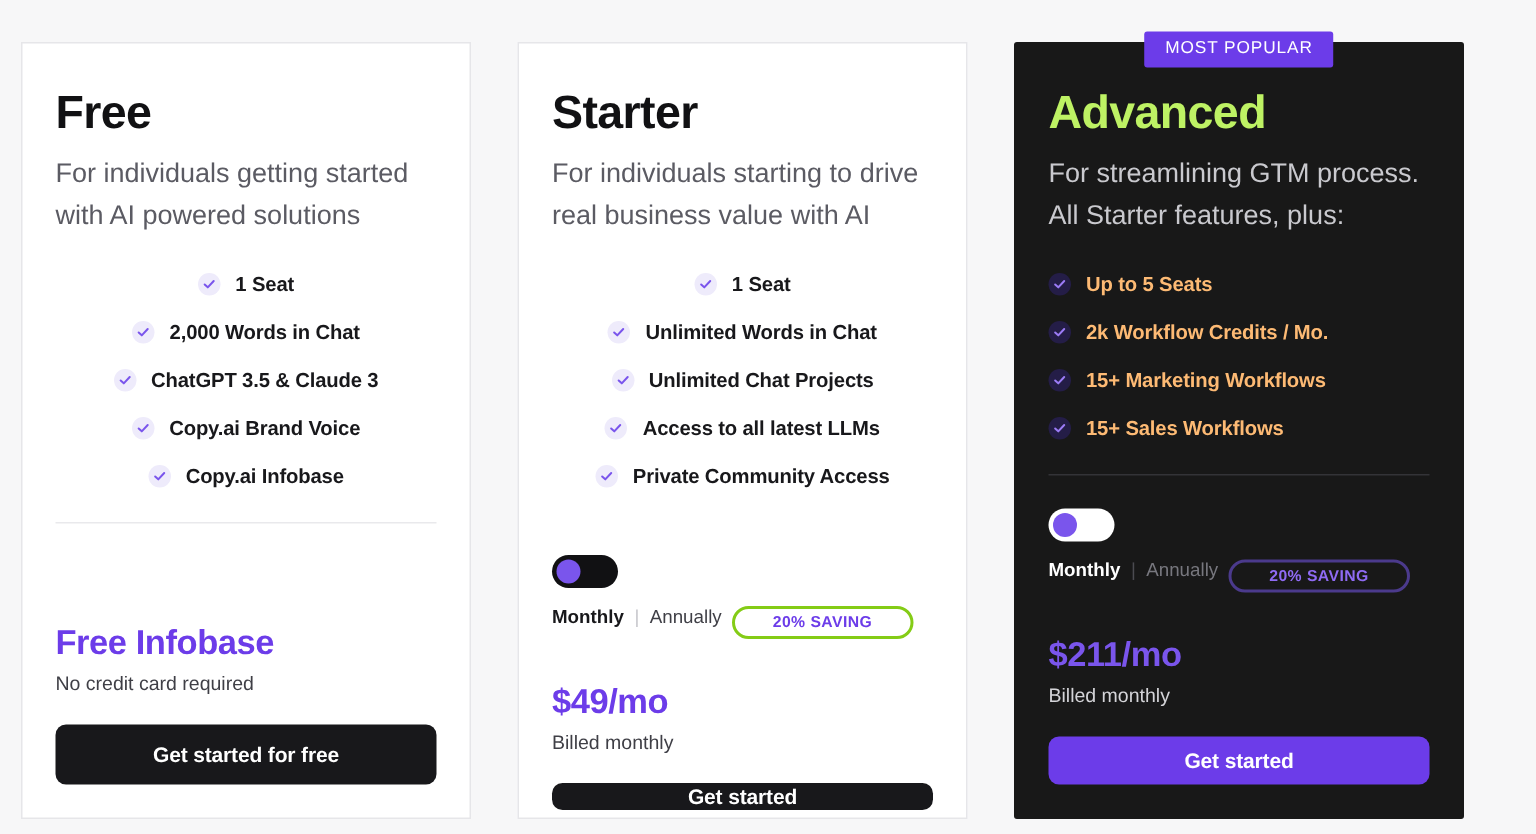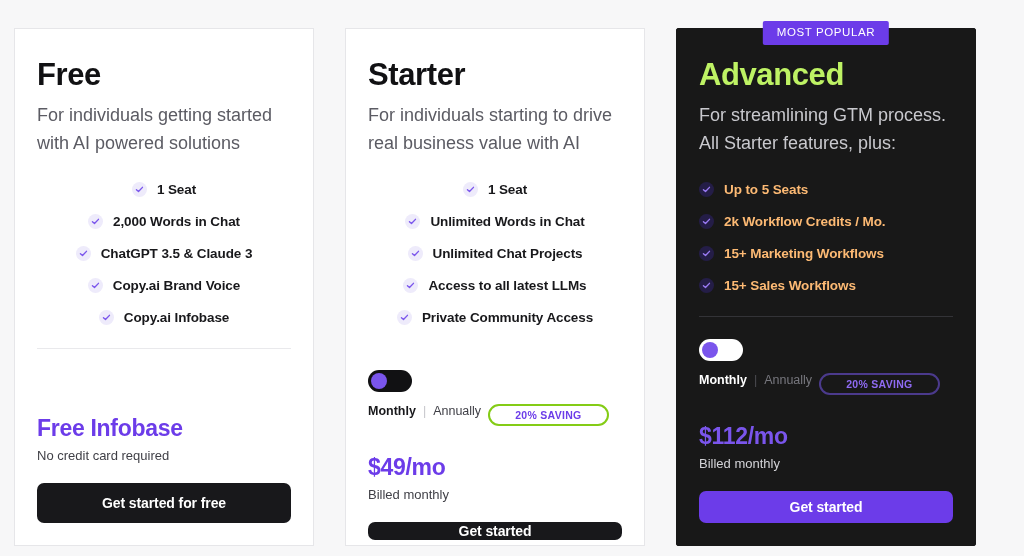--- a/index.html
+++ b/index.html
@@ -369,19 +369,19 @@
         <span class="knob"></span>
       </span>
       <div class="billing-row">
         <span class="billing-monthly">Monthly</span>
         <span class="billing-sep">|</span>
         <span class="billing-annually">Annually</span>
         <span class="saving-pill">20% SAVING</span>
       </div>
     </div>
     <div class="price-block">
-      <div class="price">$112/mo</div>
+      <div class="price">$211/mo</div>
       <div class="price-sub">Billed monthly</div>
     </div>
     <button class="cta purple">Get started</button>
   </div>
 
 </div>
 
 </body></html>

